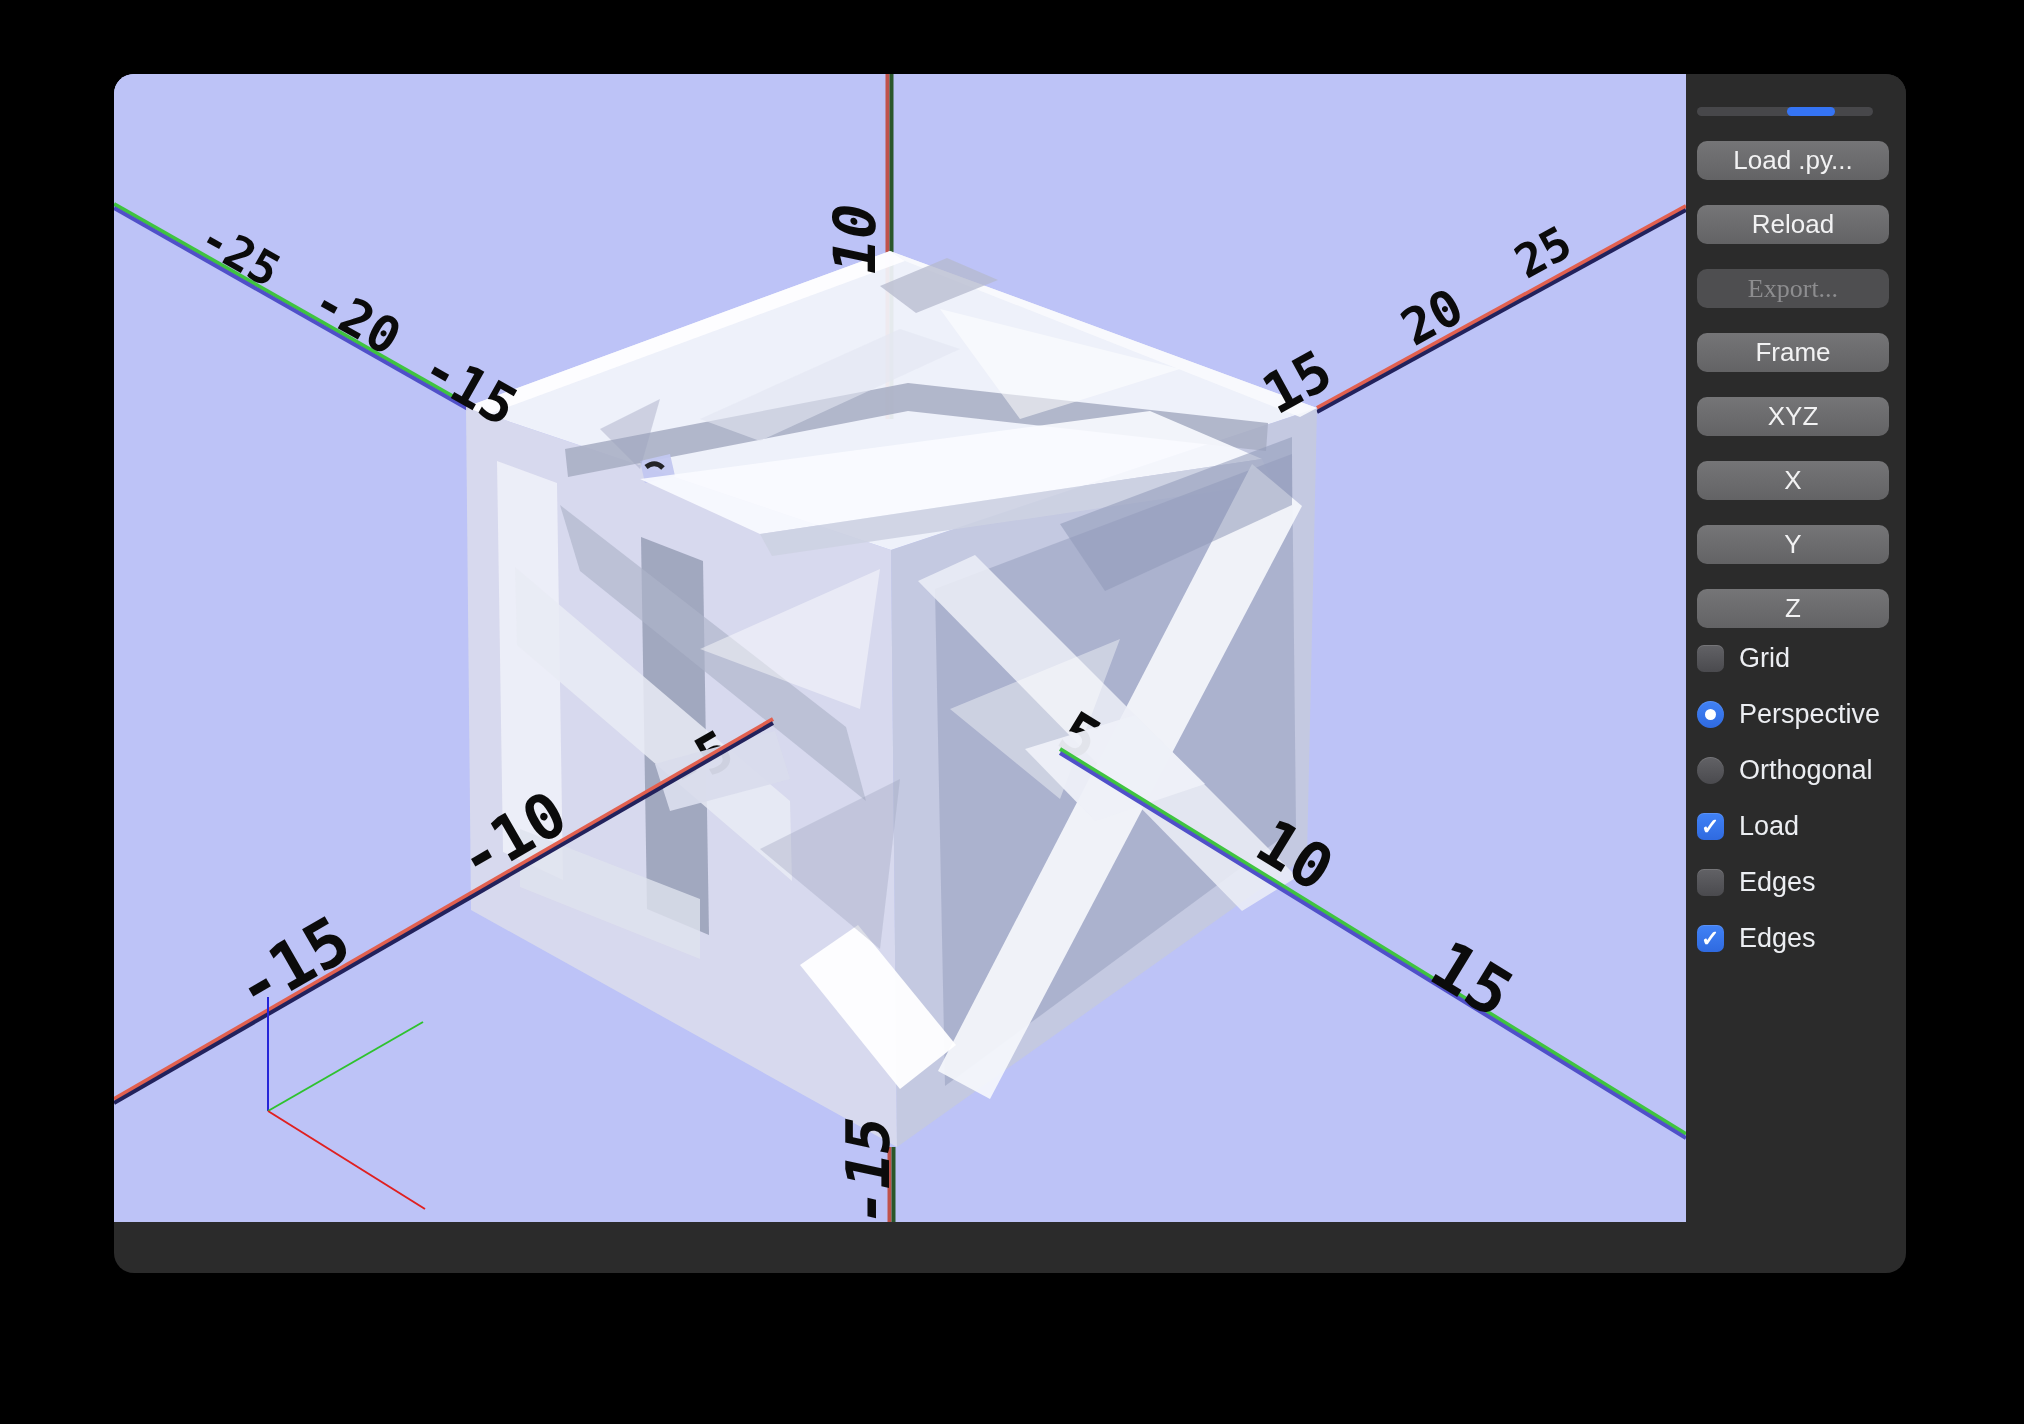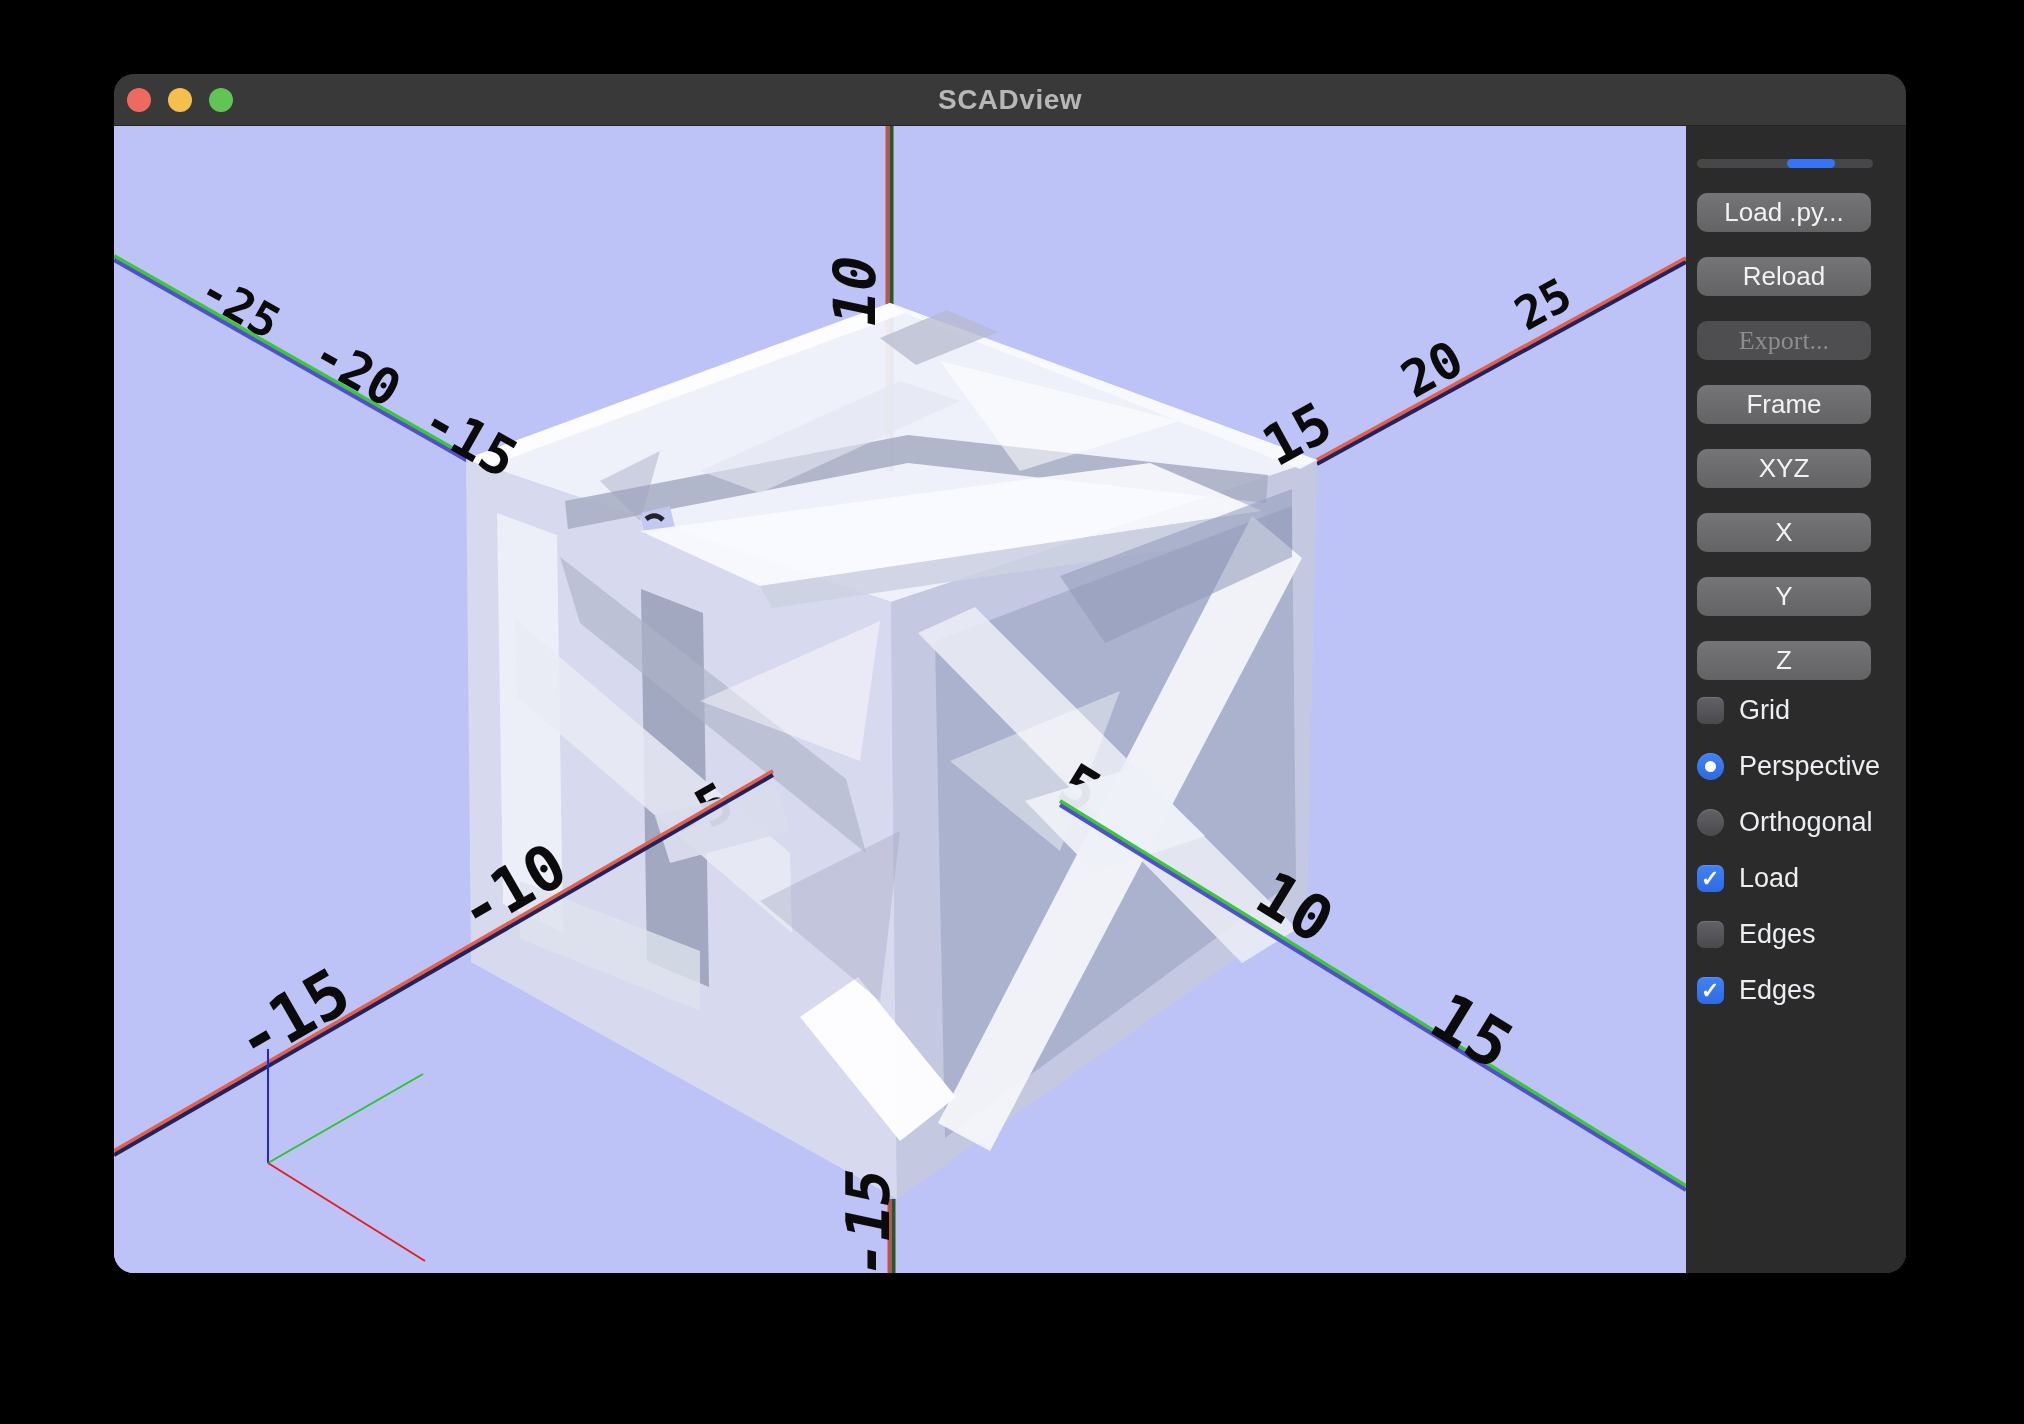--- a/index.html
+++ b/index.html
@@ -26,21 +26,21 @@
   .main{display:flex;height:1148px;}
   .viewport{width:1572px;height:1148px;position:relative;background:var(--viewport-bg,#bdc3f7);}
   .viewport svg{position:absolute;left:0;top:0;}
   .sidebar{
     width:220px;height:100%;background:var(--sidebar-bg,#2b2b2b);
     box-sizing:border-box;padding:33px 0 0 11px;flex:none;
   }
   .slider-track{width:176px;height:9px;border-radius:5px;background:#47474a;position:relative;margin-left:0;}
   .slider-handle{position:absolute;left:51%;width:27.5%;top:0;height:100%;border-radius:5px;background:#3574f4;}
   .btn{
-    display:block;width:174px;height:39px;border-radius:10px;border:none;
+    display:block;width:192px;height:39px;border-radius:10px;border:none;
     background:linear-gradient(180deg,#757577,#636365);
     color:var(--button-text,#f2f2f3);font-size:26px;font-family:inherit;
     margin-top:25px;padding:0;line-height:39px;
   }
   .btn.disabled{background:#4e4e50;color:var(--button-disabled-text,#8d8d8f);font-family:Liberation Serif, serif;}
   .toggles{margin-top:16px;}
   .trow{display:flex;align-items:center;height:28px;margin-bottom:28px;}
   .cbx{
     width:27px;height:27px;border-radius:7px;flex:none;position:relative;
     background:linear-gradient(180deg,#626266,#4a4a4e);margin-right:15px;
@@ -56,28 +56,20 @@
     content:"";width:11px;height:11px;border-radius:50%;background:#fff;
     position:absolute;left:8px;top:8px;
   }
   .tlabel{font-size:27px;color:#eceef2;}
   .axl{font-family:"DejaVu Sans Mono",monospace;font-weight:bold;fill:var(--label-color,#0b0b0b);}
 </style>
 </head>
 <body>
 
 <div class="window">
-  <div class="titlebar">
-    <div class="traffic">
-      <div class="tl red"></div>
-      <div class="tl yellow"></div>
-      <div class="tl green"></div>
-    </div>
-    <div class="title">SCADview</div>
-  </div>
 
   <div class="main">
     <div class="viewport">
       <svg width="1572" height="1148" viewBox="114 125 1572 1148" xmlns="http://www.w3.org/2000/svg">
 
         <rect x="114" y="125" width="1572" height="1148" fill="var(--viewport-bg,#bdc3f7)"></rect>
 
         <g>
           <line x1="887.5" y1="125" x2="887.5" y2="470" stroke="var(--axis-z-red,#c0524a)" stroke-width="4"></line>
           <line x1="891.5" y1="125" x2="891.5" y2="470" stroke="var(--axis-z-green,#2a572a)" stroke-width="4"></line>

